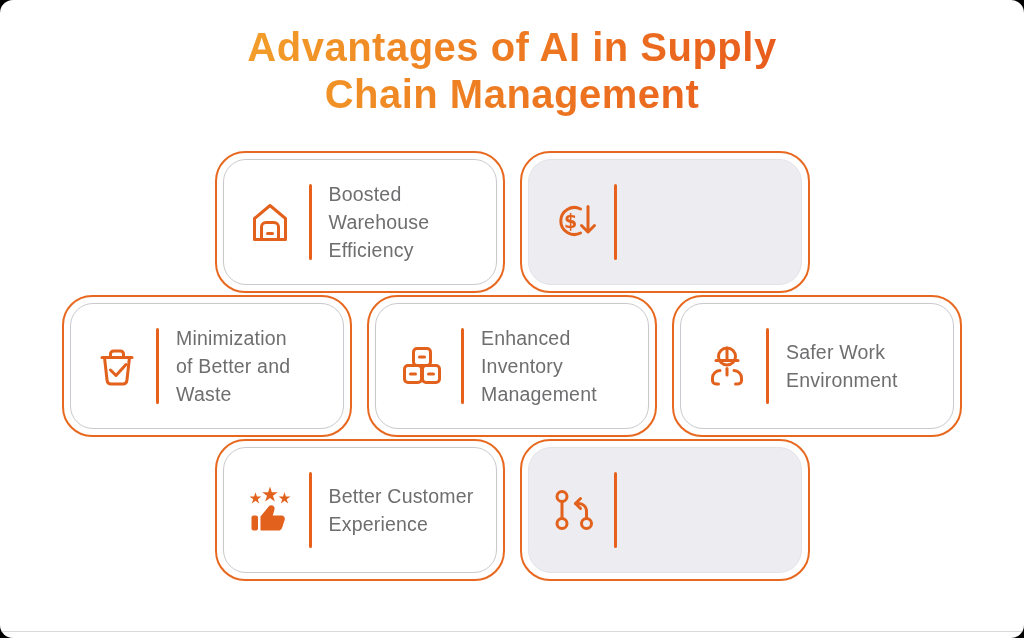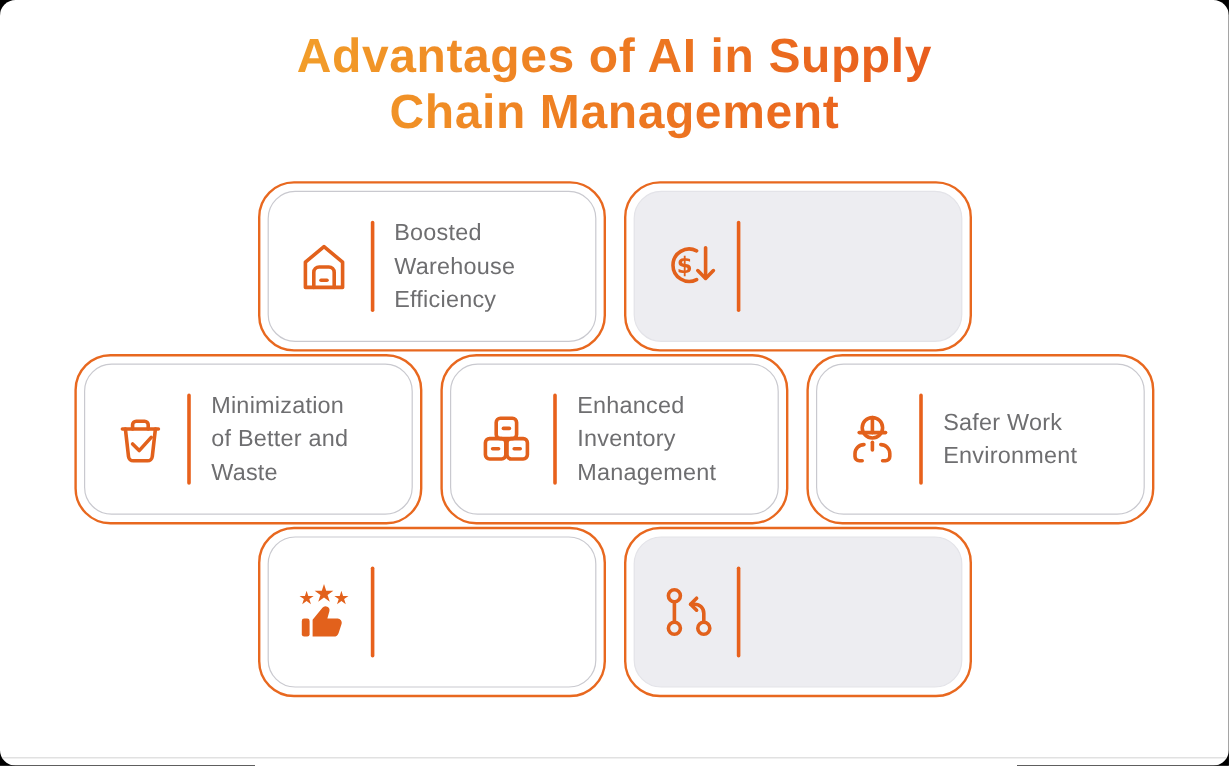--- a/index.html
+++ b/index.html
@@ -146,20 +146,22 @@
           <span class="icon-wrap">
             <svg width="48" height="48" viewBox="0 0 48 48" fill="#E2611C" stroke="none">
               <path transform="translate(9.5,12.5) scale(6.2)" d="M0 -1 L0.2245 -0.309 0.951 -0.309 0.363 0.118 0.588 0.809 0 0.382 -0.588 0.809 -0.363 0.118 -0.951 -0.309 -0.2245 -0.309 Z"></path>
               <path transform="translate(24,8.8) scale(8.2)" d="M0 -1 L0.2245 -0.309 0.951 -0.309 0.363 0.118 0.588 0.809 0 0.382 -0.588 0.809 -0.363 0.118 -0.951 -0.309 -0.2245 -0.309 Z"></path>
               <path transform="translate(38.5,12.5) scale(6.2)" d="M0 -1 L0.2245 -0.309 0.951 -0.309 0.363 0.118 0.588 0.809 0 0.382 -0.588 0.809 -0.363 0.118 -0.951 -0.309 -0.2245 -0.309 Z"></path>
               <rect x="5.5" y="29.5" width="6.5" height="15" rx="2"></rect>
               <path d="M14.5 44.5 V30.5 l8.2 -10 a3.3 3.3 0 0 1 5.8 2.8 l-1.7 6.2 h8.6 a3.4 3.4 0 0 1 3.3 4.3 l-2.5 7.6 a4.3 4.3 0 0 1 -4.1 3.1 Z"></path>
             </svg>
           </span>
           <span class="divider"></span>
+          <span class="label">Better Customer
+Experience</span>
         </div>
       </div>
 
       <div class="card gray">
         <div class="card-inner">
           <span class="icon-wrap">
             <svg width="48" height="48" viewBox="0 0 48 48" fill="none" stroke="#E2611C" stroke-width="3" stroke-linecap="round" stroke-linejoin="round">
               <circle cx="11" cy="10.5" r="5"></circle>
               <circle cx="11" cy="37.5" r="5"></circle>
               <path d="M11 15.5 V32.5"></path>

